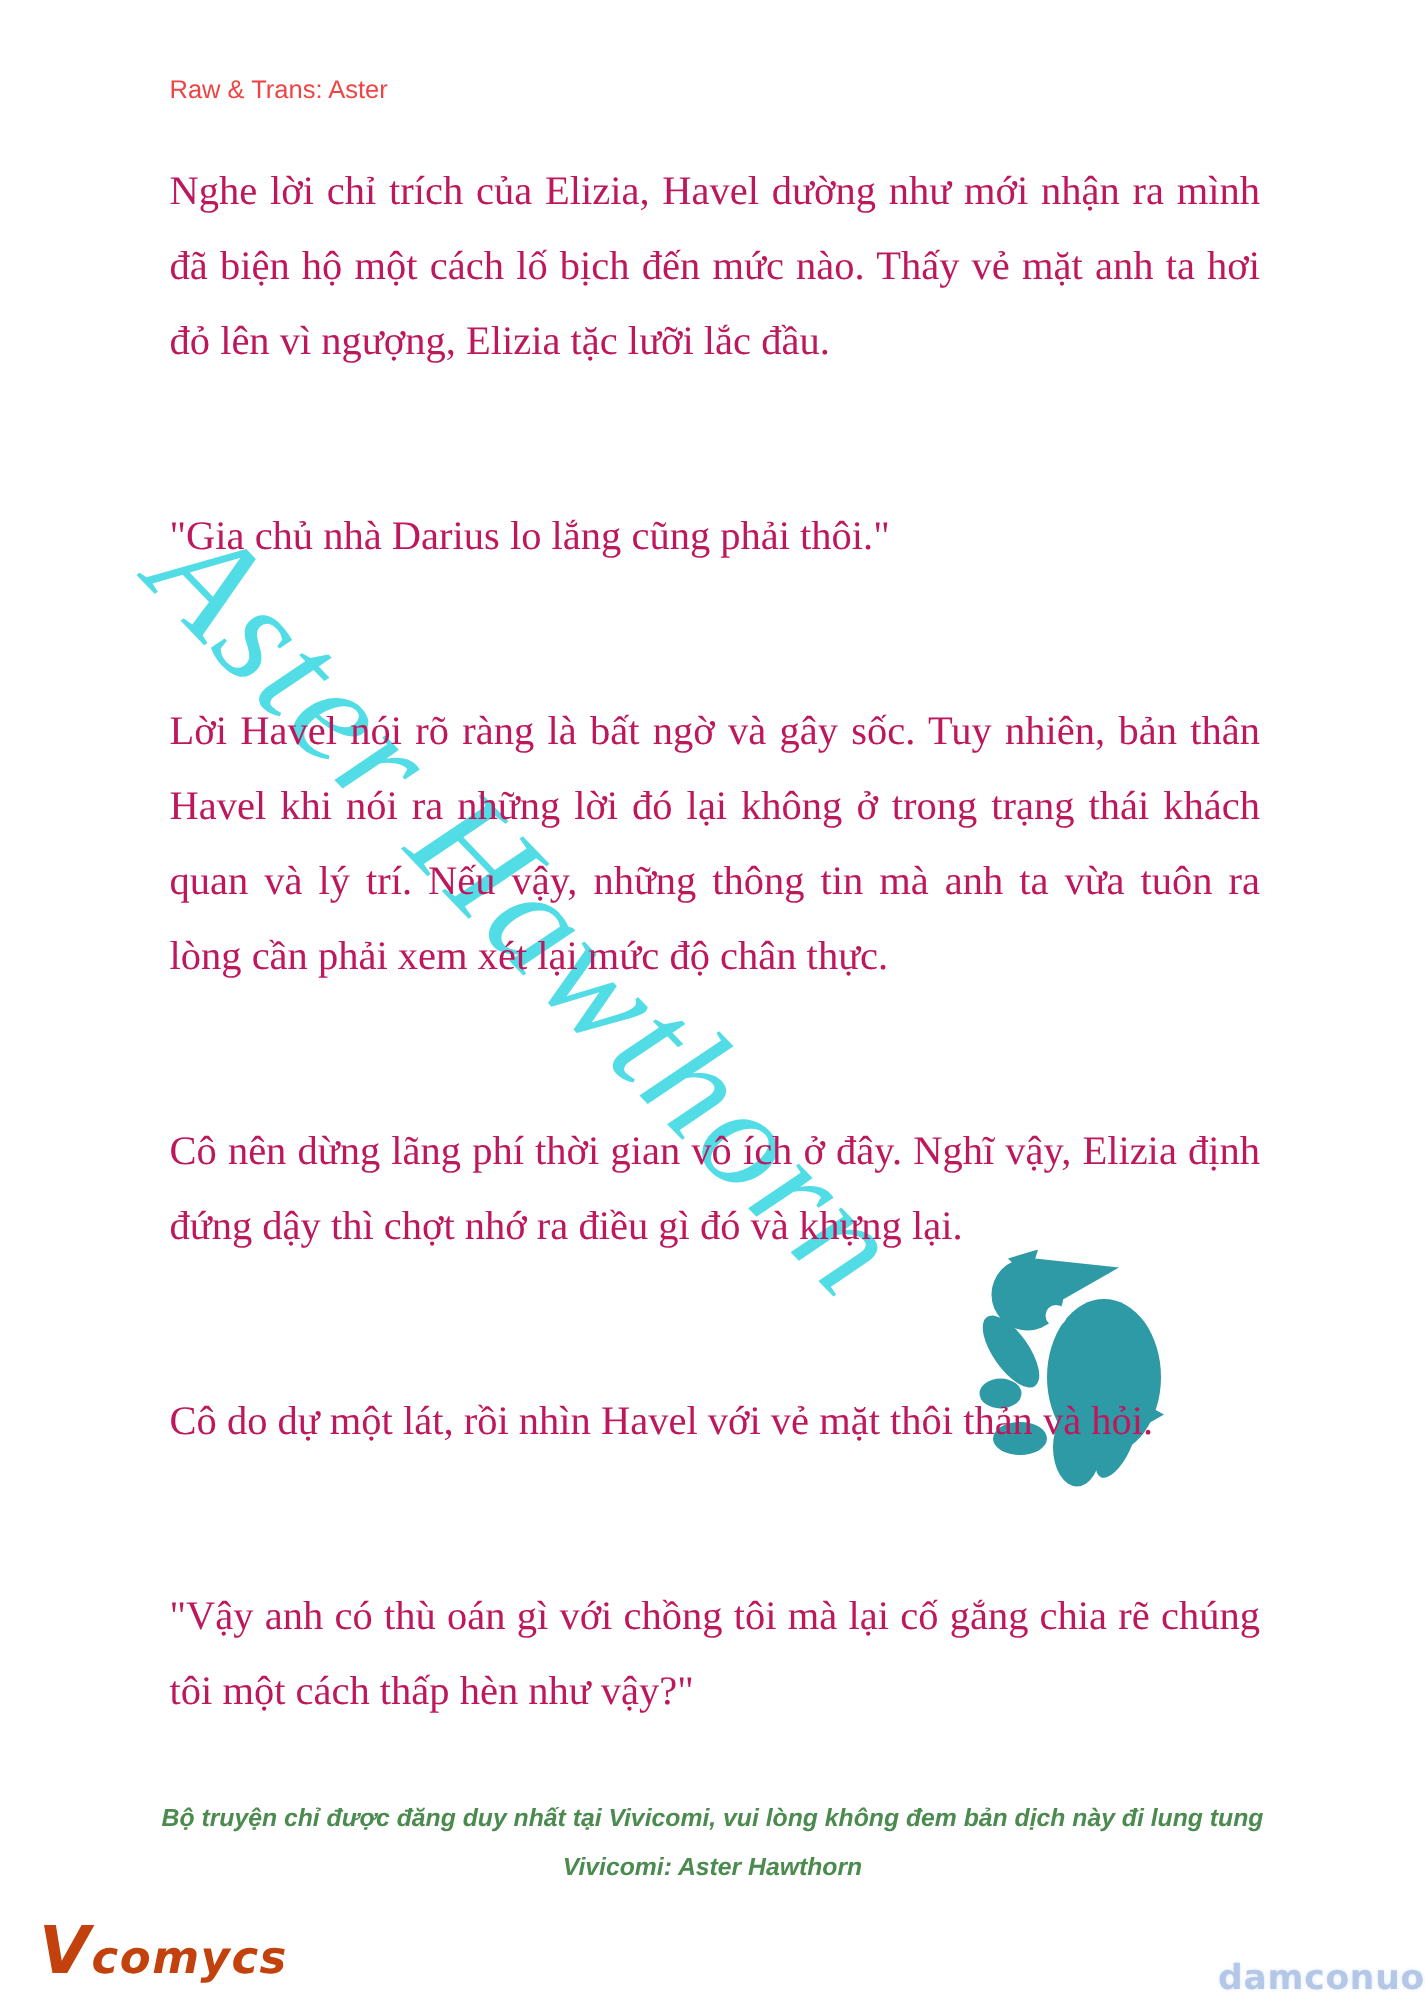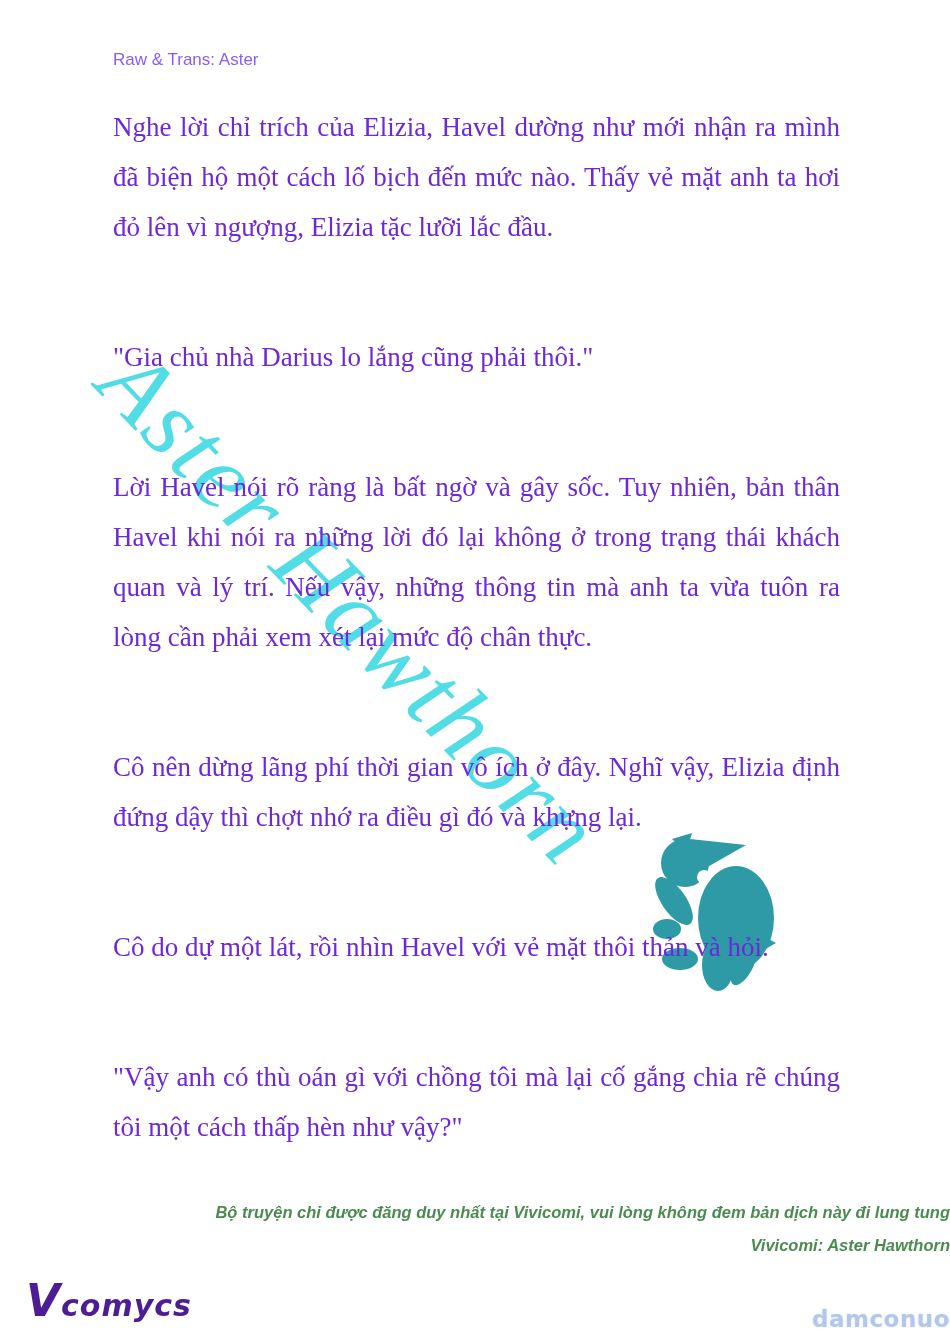--- a/index.html
+++ b/index.html
@@ -12,21 +12,21 @@
   }
   .page {
     position: absolute; inset: 0;
     background: #ffffff;
   }
   .credit-line {
     position: absolute;
     left: 113px; top: 50px;
     font-family: "Liberation Sans", sans-serif;
     font-size: 17px;
-    color: #8b5cf6;
+    color: #ef4444;
     z-index: 3;
   }
   .watermark {
     position: absolute;
     left: 158px; top: 326px;
     font-family: "Liberation Serif", serif;
     font-style: italic;
     font-size: 98px;
     letter-spacing: 3px;
     color: #52dce6;
@@ -42,45 +42,45 @@
     width: 126px; height: 164px;
     z-index: 1;
   }
   .content {
     position: absolute;
     left: 113px; top: 102px;
     width: 727px;
     font-size: 27px;
     line-height: 50px;
     text-align: justify;
-    color: #6d28d9;
+    color: #be185d;
     z-index: 2;
   }
   .content p { margin: 0 0 80px 0; }
   .footer {
     position: absolute;
     left: 0; right: 0; top: 1196px;
-    text-align: right;
+    text-align: center;
     font-family: "Liberation Sans", sans-serif;
     font-weight: bold;
     font-style: italic;
     font-size: 16.5px;
     line-height: 33px;
     color: #4c8b4f;
     z-index: 3;
   }
   .vcomycs-logo {
     position: absolute;
     left: 26px; top: 1286px;
     font-family: "DejaVu Sans", sans-serif;
     font-style: italic;
     font-weight: bold;
     font-size: 30px;
     letter-spacing: 1px;
-    color: #4c1d95;
+    color: #c2410c;
     z-index: 3;
     display: block;
   }
   .vcomycs-logo::first-letter {
     font-size: 44px;
     line-height: 30px;
   }
   .damconuong-logo {
     position: absolute;
     left: 812px; top: 1306px;

